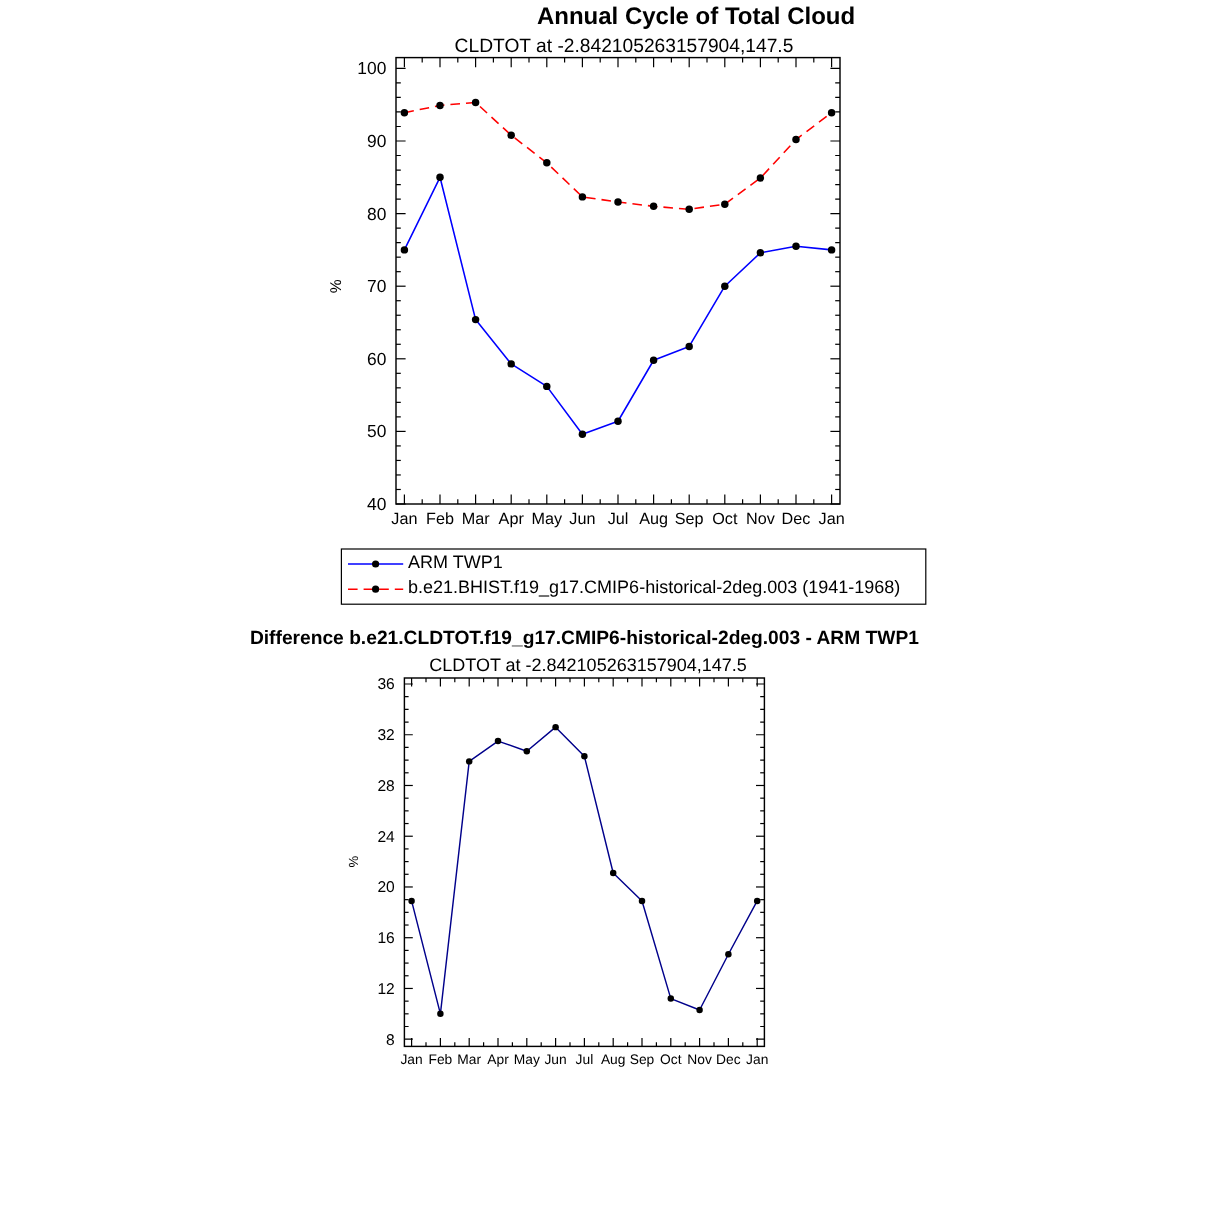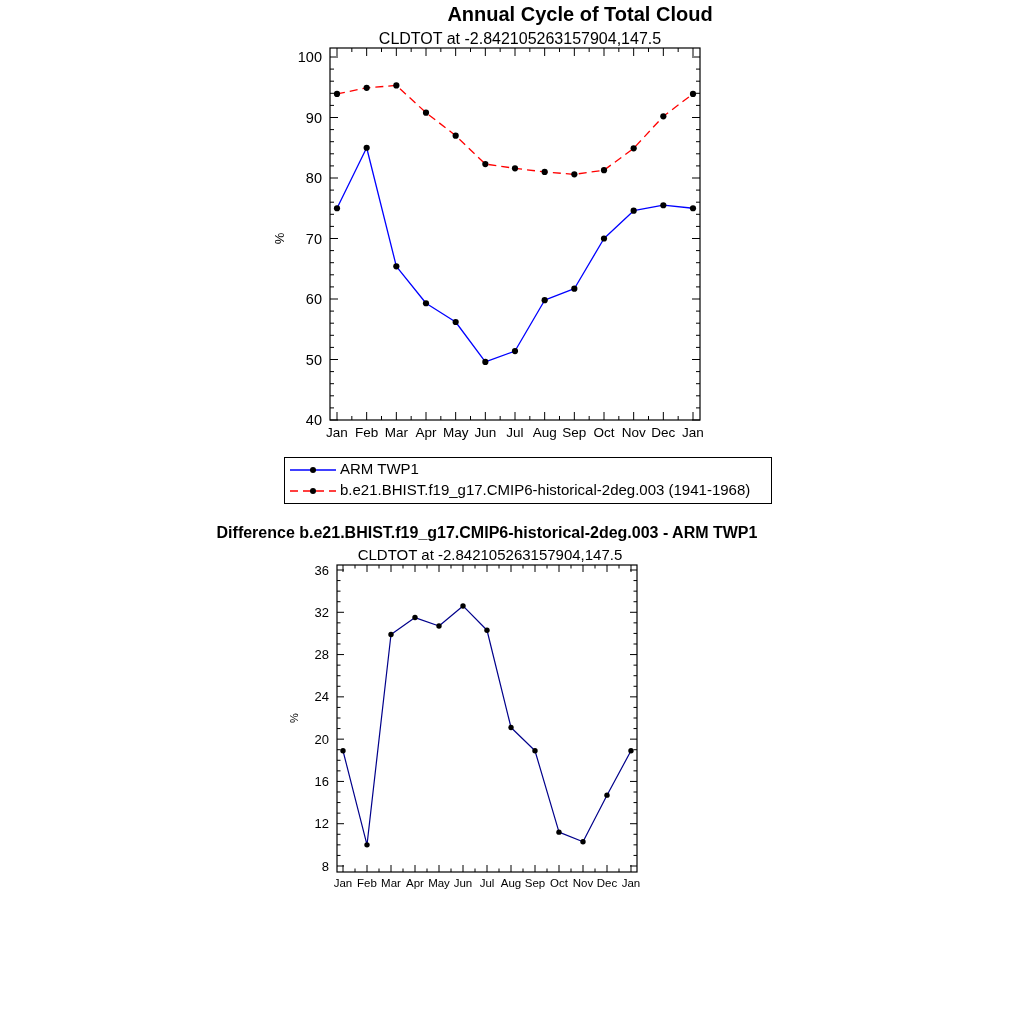--- a/index.html
+++ b/index.html
@@ -211,21 +211,21 @@
     </div>
     <div class="legend-row">
       <svg width="50" height="19">
           <line x1="2" y1="10" x2="48" y2="10" stroke="#ff0000" stroke-width="1.3" stroke-dasharray="8,5"></line>
           <circle cx="25" cy="10" r="3" fill="#000000"></circle>
         </svg>
       <span class="legend-label">b.e21.BHIST.f19_g17.CMIP6-historical-2deg.003 (1941-1968)</span>
     </div>
   </div>
 
-  <div class="abs title2">Difference b.e21.BHIST.f19_g17.CMIP6-historical-2deg.003 - ARM TWP1</div>
+  <div class="abs title2">Difference b.e21.CLDTOT.f19_g17.CMIP6-historical-2deg.003 - ARM TWP1</div>
   <div class="abs subtitle2">CLDTOT at -2.842105263157904,147.5</div>
 
   <svg class="abs" style="left:280px; top:558px;" width="390" height="345">
       <rect x="57" y="7" width="300" height="307" fill="none" stroke="#000" stroke-width="1.2"></rect>
       <line x1="57" y1="308" x2="64" y2="308" stroke="#000" stroke-width="1"></line>
       <line x1="357" y1="308" x2="350" y2="308" stroke="#000" stroke-width="1"></line>
       <text x="49" y="312.55" text-anchor="end" font-size="13">8</text>
       <line x1="57" y1="297.42857142857144" x2="60.5" y2="297.42857142857144" stroke="#000" stroke-width="1"></line>
       <line x1="357" y1="297.42857142857144" x2="353.5" y2="297.42857142857144" stroke="#000" stroke-width="1"></line>
       <line x1="57" y1="286.85714285714283" x2="60.5" y2="286.85714285714283" stroke="#000" stroke-width="1"></line>

